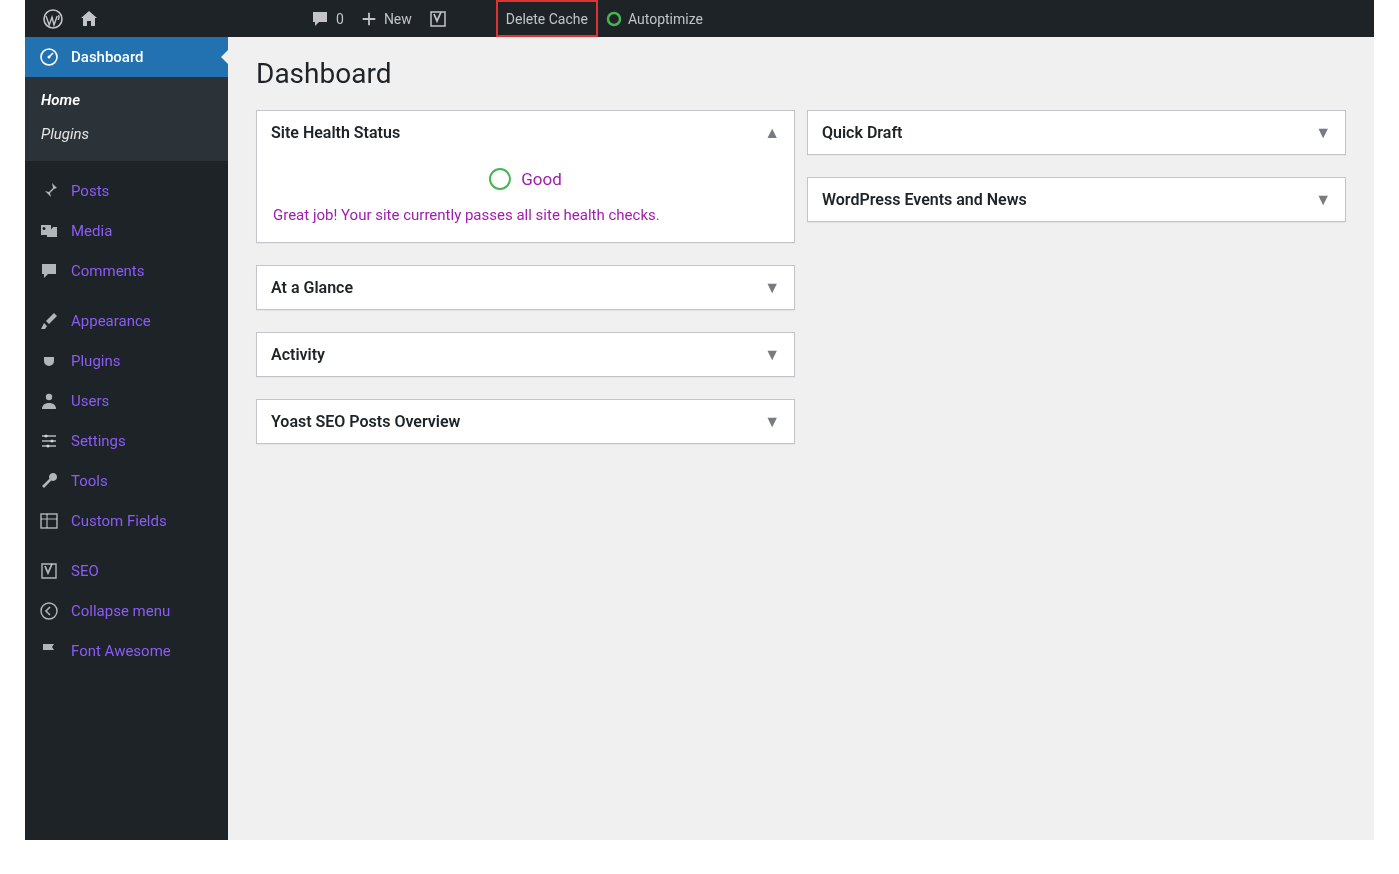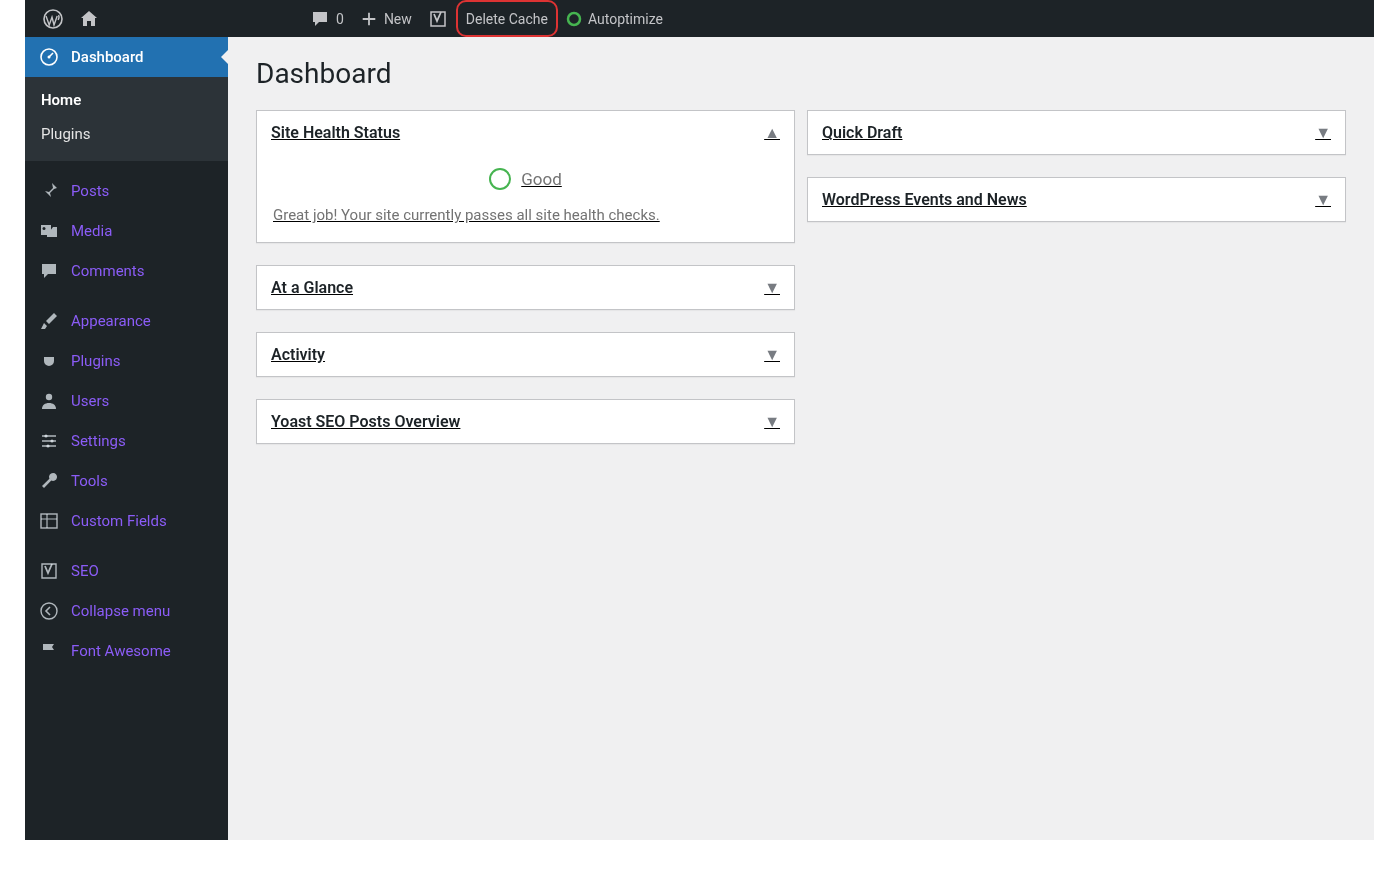--- a/index.html
+++ b/index.html
@@ -4,45 +4,45 @@
 <style>
 * { margin: 0; padding: 0; box-sizing: border-box; font-family: -apple-system, BlinkMacSystemFont, "Segoe UI", Roboto, sans-serif; }
 body { background: #fff; }
 
 .outer-wrap { padding: 0 25px; }
 .app { background: #f0f0f1; width: 1349px; height: 840px; margin: 0 auto; position: relative; overflow: hidden; }
 
 
 .adminbar { height: 37px; background: #1d2327; display: flex; align-items: center; padding: 0 10px; color: #c3c4c7; font-size: 14px; }
 .adminbar .ab-item { display: inline-flex; align-items: center; padding: 0 8px; height: 37px; color: #c3c4c7; cursor: pointer; gap: 6px; }
-.adminbar .hl { border: 2px solid #d33; border-radius: 10px; }
+.adminbar .hl { border: 2px solid #d33; border-radius: 0; margin-left: 40px; }
 .adminbar .spacer-left { width: 195px; }
 
 
 .sidebar { position: absolute; left: 0; top: 37px; bottom: 0; width: 203px; background: #1d2327; color: #f0f0f1; font-size: 15px; }
 .menu-item { display: flex; align-items: center; gap: 12px; padding: 10px 14px; color: #8b5cf6; cursor: pointer; }
 .menu-item.current { background: #2271b1; color: #fff; font-weight: 500; position: relative; }
 .menu-item.current::after { content: ""; position: absolute; right: -1px; top: 50%; transform: translateY(-50%); border: 8px solid transparent; border-right-color: #f0f0f1; }
 .submenu { background: #2c3338; padding: 6px 0 10px 0; }
-.submenu .sub { padding: 8px 14px 8px 16px; color: #e5e5e5; cursor: pointer; font-size: 15px; }
+.submenu .sub { padding: 8px 14px 8px 16px; color: #e5e5e5; cursor: pointer; font-size: 15px; font-style: italic; }
 .submenu .sub.current { color: #fff; font-weight: 600; }
 .sep { height: 10px; }
 .menu-icon { width: 20px; height: 20px; display: inline-flex; align-items: center; justify-content: center; color: rgba(240,246,252,.7); }
 .menu-item.current .menu-icon { color: #fff; }
 
 
 .content { position: absolute; left: 203px; right: 0; top: 37px; bottom: 0; padding: 20px 28px; }
 .page-title { font-size: 28px; font-weight: 400; color: #1d2327; margin-bottom: 20px; }
-.cols { display: flex; gap: 12px; text-decoration: underline; }
+.cols { display: flex; gap: 12px; }
 .col { flex: 1; min-width: 0; }
 .postbox { background: #fff; border: 1px solid #c3c4c7; box-shadow: 0 1px 1px rgba(0,0,0,.04); margin-bottom: 22px; }
 .pb-head { display: flex; align-items: center; justify-content: space-between; padding: 12px 14px; cursor: pointer; }
 .pb-head h2 { font-size: 16px; font-weight: 600; color: #1d2327; }
 .pb-toggle { color: #787c82; }
-.pb-body { padding: 8px 16px 18px 16px; color: #737373; font-size: 15px; border-top: 0; }
+.pb-body { padding: 8px 16px 18px 16px; color: #a21caf; font-size: 15px; border-top: 0; }
 .health-row { display: flex; align-items: center; justify-content: center; gap: 10px; margin: 6px 0 16px 0; }
 .health-circle { width: 22px; height: 22px; border: 2px solid #46b450; border-radius: 50%; }
 
 
 svg { display: block; }
 </style>
 </head>
 <body>
 
 <div class="outer-wrap">

